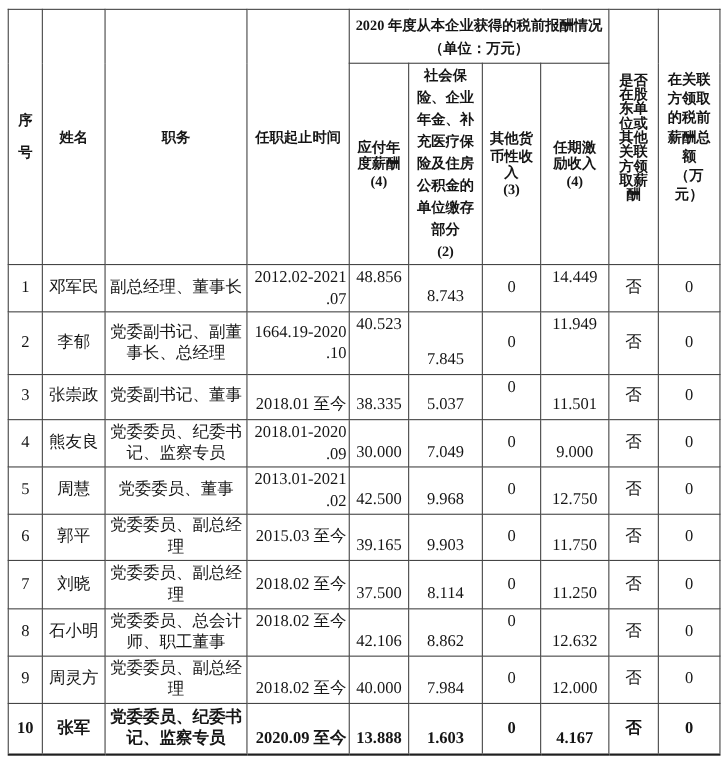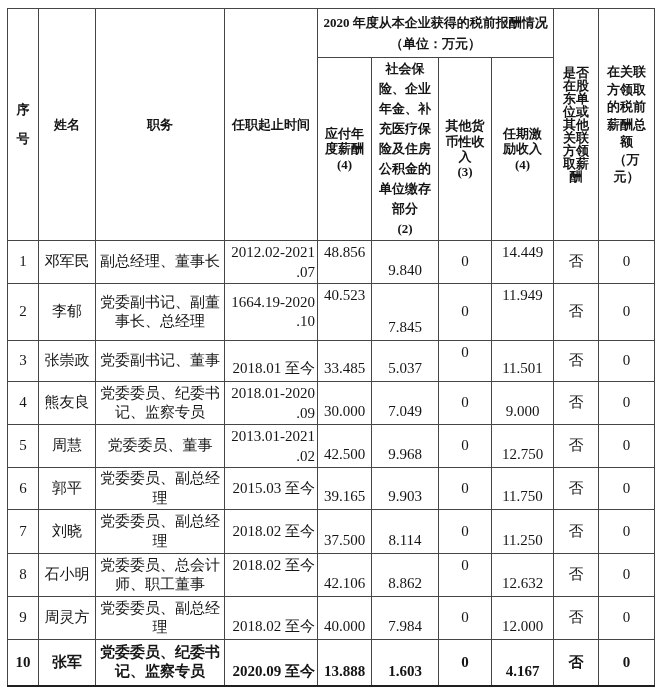--- a/index.html
+++ b/index.html
@@ -121,21 +121,21 @@
       </tr>
     </thead>
     <tbody id="tbody">
         <tr style="height: 42px;">
           <td class="td-seq v-m">1</td>
           <td class="td-name v-m">邓军民</td>
           <td class="td-title v-m">副总经理、董事长</td>
           <td class="td-term v-t">2012.02-2021
 .07</td>
           <td class="td-c1 v-t">48.856</td>
-          <td class="td-c2 v-b">9.840</td>
+          <td class="td-c2 v-b">8.743</td>
           <td class="td-c3 v-m">0</td>
           <td class="td-c4 v-t">14.449</td>
           <td class="td-related v-m">否</td>
           <td class="td-related_total v-m">0</td>
         </tr>
         <tr style="height: 57px;">
           <td class="td-seq v-m">2</td>
           <td class="td-name v-m">李郁</td>
           <td class="td-title v-m">党委副书记、副董事长、总经理</td>
           <td class="td-term v-m">1664.19-2020
@@ -145,21 +145,21 @@
           <td class="td-c3 v-m">0</td>
           <td class="td-c4 v-t">11.949</td>
           <td class="td-related v-m">否</td>
           <td class="td-related_total v-m">0</td>
         </tr>
         <tr style="height: 41px;">
           <td class="td-seq v-m">3</td>
           <td class="td-name v-m">张崇政</td>
           <td class="td-title v-m">党委副书记、董事</td>
           <td class="td-term v-b">2018.01 至今</td>
-          <td class="td-c1 v-b">33.485</td>
+          <td class="td-c1 v-b">38.335</td>
           <td class="td-c2 v-b">5.037</td>
           <td class="td-c3 v-t">0</td>
           <td class="td-c4 v-b">11.501</td>
           <td class="td-related v-m">否</td>
           <td class="td-related_total v-m">0</td>
         </tr>
         <tr style="height: 42px;">
           <td class="td-seq v-m">4</td>
           <td class="td-name v-m">熊友良</td>
           <td class="td-title v-m">党委委员、纪委书记、监察专员</td>

